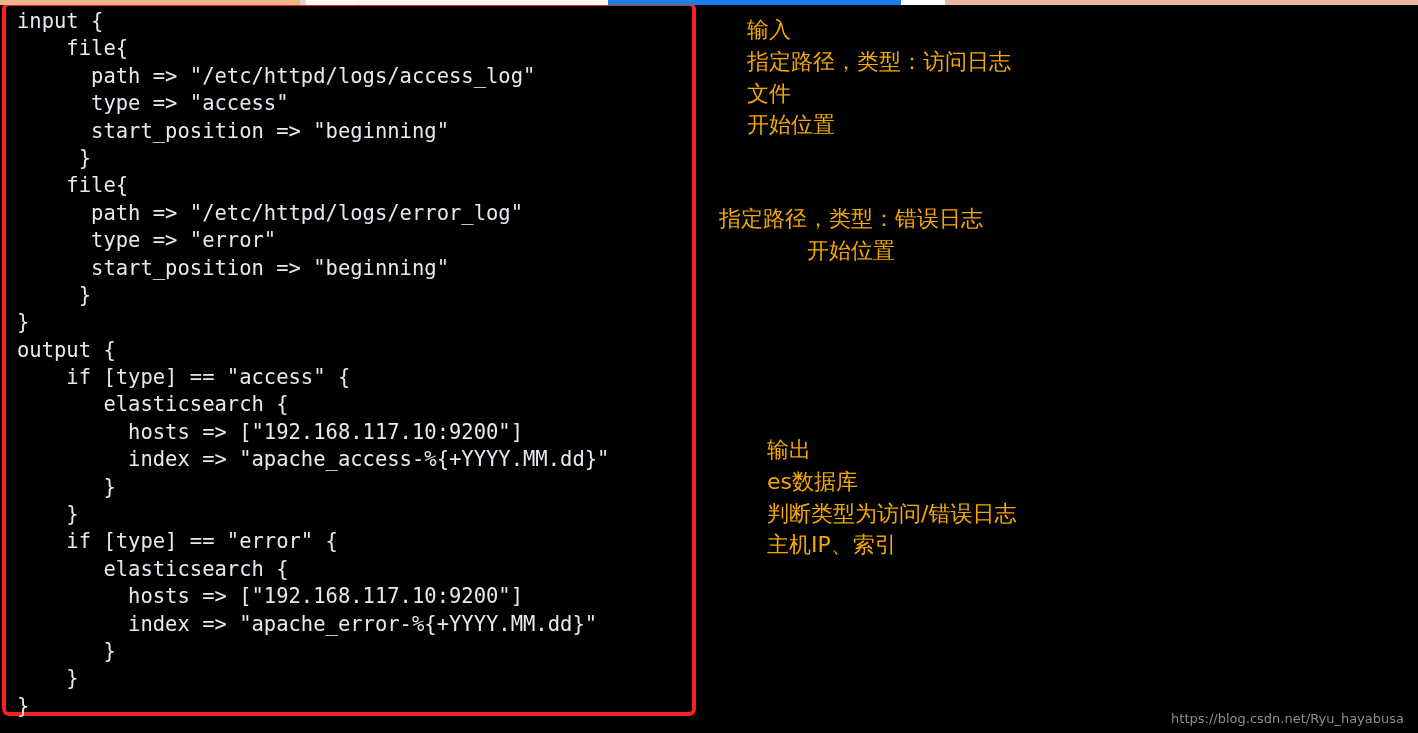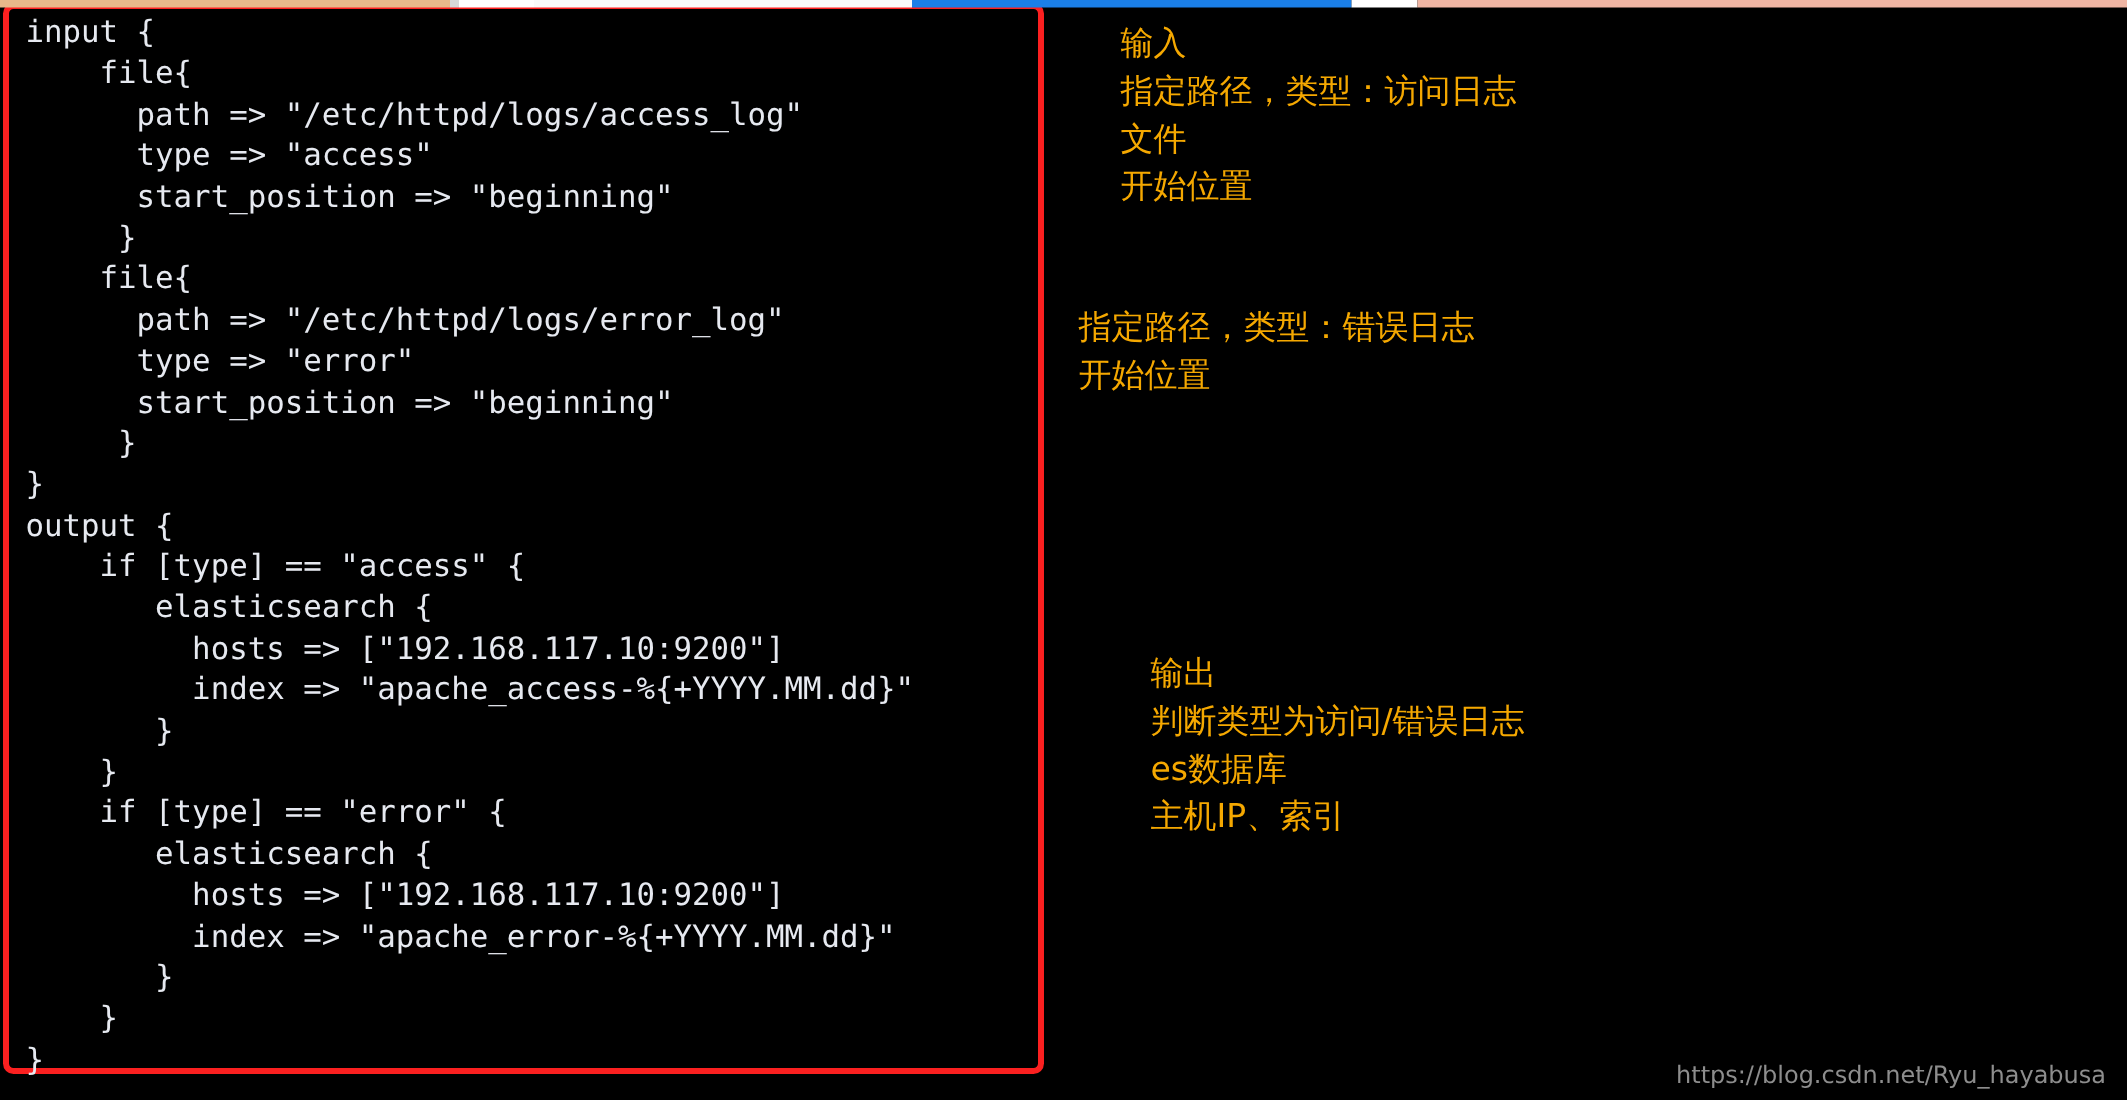--- a/index.html
+++ b/index.html
@@ -62,33 +62,33 @@
     position: absolute;
     z-index: 4;
     color: #f5a800;
     font-family: "DejaVu Sans", "Liberation Sans", sans-serif;
     font-size: 22px;
     line-height: 31.8px;
     white-space: pre;
     font-weight: 400;
   }
   #anno-input  { left: 719px; top: 14px; margin-left: 28px; }
-  #anno-error  { left: 719px; top: 203px; }
+  #anno-error  { left: 719px; top: 203px; text-align: center; }
   #anno-output { left: 739px; top: 434px; margin-left: 28px; }
   .annotation .aline { white-space: pre; }
 
   
   #watermark {
     position: absolute;
     right: 14px;
     bottom: 7px;
     z-index: 4;
     color: #8d8d8d;
     font-family: "DejaVu Sans", "Liberation Sans", sans-serif;
-    font-size: 16px;
+    font-size: 13px;
     white-space: pre;
   }
 </style>
 </head>
 <body>
 
 <div id="tab-strip">
     <div class="seg" style="background: rgb(232, 184, 138); width: 300px;"></div>
     <div class="seg" style="background: rgb(216, 216, 216); width: 6px;"></div>
     <div class="seg" style="background: rgb(255, 255, 255); width: 50px;"></div>
@@ -97,15 +97,15 @@
     <div class="seg" style="background: rgb(255, 255, 255); width: 44px;"></div>
     <div class="seg" style="background: rgb(240, 182, 164); width: 473px;"></div>
   </div>
 
 <div id="red-box"></div>
 
 <div id="code-block"><div class="line">input {</div><div class="line">    file{</div><div class="line">      path =&gt; "/etc/httpd/logs/access_log"</div><div class="line">      type =&gt; "access"</div><div class="line">      start_position =&gt; "beginning"</div><div class="line">     }</div><div class="line">    file{</div><div class="line">      path =&gt; "/etc/httpd/logs/error_log"</div><div class="line">      type =&gt; "error"</div><div class="line">      start_position =&gt; "beginning"</div><div class="line">     }</div><div class="line">}</div><div class="line">output {</div><div class="line">    if [type] == "access" {</div><div class="line">       elasticsearch {</div><div class="line">         hosts =&gt; ["192.168.117.10:9200"]</div><div class="line">         index =&gt; "apache_access-%{+YYYY.MM.dd}"</div><div class="line">       }</div><div class="line">    }</div><div class="line">    if [type] == "error" {</div><div class="line">       elasticsearch {</div><div class="line">         hosts =&gt; ["192.168.117.10:9200"]</div><div class="line">         index =&gt; "apache_error-%{+YYYY.MM.dd}"</div><div class="line">       }</div><div class="line">    }</div><div class="line">}</div></div>
 
 <div class="annotation" id="anno-input"><div class="aline">输入</div><div class="aline">指定路径，类型：访问日志</div><div class="aline">文件</div><div class="aline">开始位置</div></div>
 <div class="annotation" id="anno-error"><div class="aline">指定路径，类型：错误日志</div><div class="aline">开始位置</div></div>
-<div class="annotation" id="anno-output"><div class="aline">输出</div><div class="aline">判断类型为访问/错误日志</div><div class="aline">es数据库</div><div class="aline">主机IP、索引</div></div>
+<div class="annotation" id="anno-output"><div class="aline">输出</div><div class="aline">es数据库</div><div class="aline">判断类型为访问/错误日志</div><div class="aline">主机IP、索引</div></div>
 
 <div id="watermark">https://blog.csdn.net/Ryu_hayabusa</div>
 
 </body></html>

